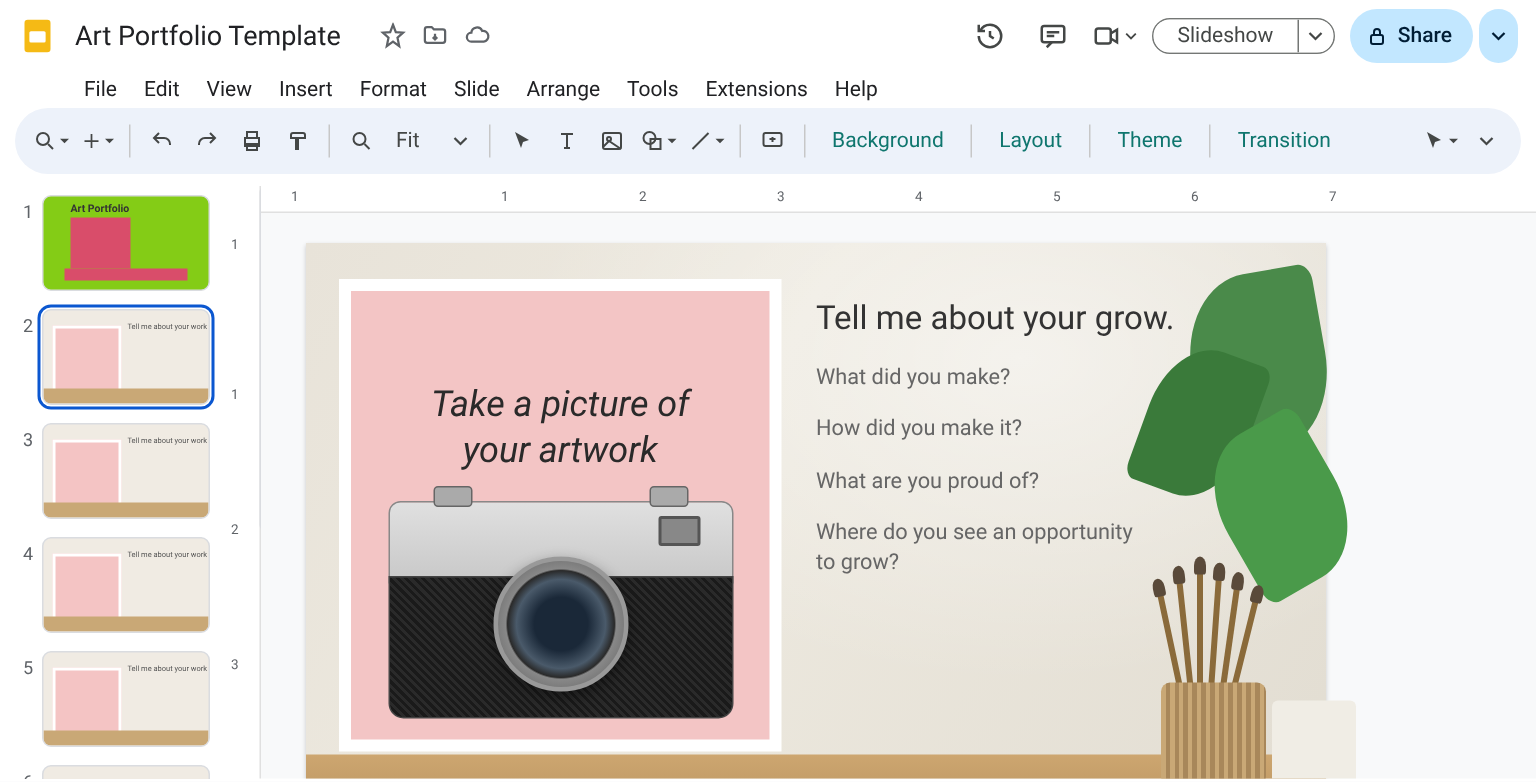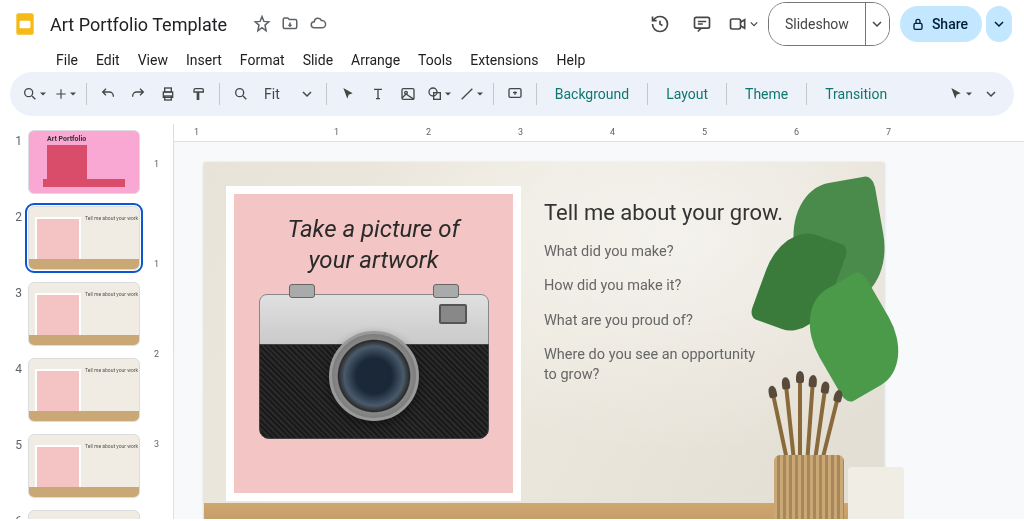--- a/index.html
+++ b/index.html
@@ -6,21 +6,21 @@
 body { width: 1024px; height: 521px; overflow: hidden; background: #fff; color: #202124; }
 
 .header { display: flex; align-items: center; padding: 6px 12px; height: 48px; }
 .logo { width: 26px; height: 32px; margin-right: 8px; display:flex; align-items:center; justify-content:center;}
 .title-area { display: flex; align-items: center; gap: 22px; }
 .doc-title { font-size: 18px; color: #202124; padding: 2px 4px; }
 .title-icons { display:flex; gap: 10px; color:#5f6368; }
 .title-icons svg { width: 18px; height:18px; }
 .header-right { margin-left: auto; display: flex; align-items: center; gap: 10px; }
 .header-right .iconbtn { width: 32px; height: 32px; display:flex; align-items:center; justify-content:center; color:#444746; border-radius: 50%; }
-.slideshow-group { display:flex; border: 1px solid #747775; border-radius: 18px; overflow:hidden; height: 44px; }
+.slideshow-group { display:flex; border: 1px solid #747775; border-radius: 18px; overflow:hidden; height: 24px; }
 .slideshow-btn { padding: 0 16px; display:flex; align-items:center; font-size: 14px; color:#444746; background:#fff; }
 .slideshow-drop { width: 24px; display:flex; align-items:center; justify-content:center; border-left:1px solid #747775; background:#fff; }
 .share-btn { background: #c2e7ff; border-radius: 18px; height:36px; padding: 0 14px 0 10px; display:flex; align-items:center; gap:6px; font-size:14px; font-weight:500; color:#001d35;}
 .share-drop { width: 26px; height:36px; background: #c2e7ff; border-radius: 18px; display:flex; align-items:center; justify-content:center; margin-left:-6px;}
 
 .menubar { display:flex; gap: 2px; padding: 0 8px 0 48px; font-size: 14px; color:#202124; }
 .menubar .menu-item { padding: 4px 8px; border-radius: 4px; }
 
 .toolbar { display:flex; align-items:center; padding: 4px 10px; height: 44px; background: #edf2fa; border-radius: 24px; margin: 0 10px 8px 10px; gap: 4px; }
 .tool { min-width: 26px; height: 28px; display:flex; align-items:center; justify-content:center; color:#444746; border-radius:4px; padding: 0 2px; position:relative; }
@@ -33,38 +33,38 @@
 
 .workspace { display:flex; height: calc(521px - 48px - 26px - 52px); }
 .thumb-panel { width: 150px; padding: 6px 4px 6px 8px; overflow-y:auto; border-right: none; }
 .thumb-row { display:flex; align-items:flex-start; margin-bottom: 12px; }
 .thumb-num { width: 14px; font-size: 12px; color:#5f6368; padding-top: 4px; text-align:right; margin-right:6px;}
 .thumb { width: 112px; height: 64px; border: 1px solid #dadce0; border-radius: 6px; background: #f0ebe3; position:relative; overflow:hidden; }
 .thumb.selected { outline: 2px solid #0b57d0; outline-offset: 1px; }
 .thumb .tp-pink { position:absolute; left:6px; top:10px; width: 46px; height:46px; background:#f4c4c4; border:2px solid #fff;}
 .thumb .tp-desk { position:absolute; bottom:0; left:0; right:0; height:10px; background:#c9a876;}
 .thumb .tp-text { position:absolute; left:56px; top:8px; font-size:5px; color:#555; line-height:1.4;}
-.thumb.first-slide { background:#f9a8d4; }
+.thumb.first-slide { background:#84cc16; }
 .thumb.first-slide .tp-title { position:absolute; top:4px; left:18px; font-size:7px; font-weight:bold; color:#333;}
 .thumb.first-slide .tp-pink2 { position:absolute; left:18px; top:14px; width:40px; height:34px; background:#d94d6a;}
 .thumb.first-slide .tp-bar { position:absolute; bottom:6px; left:14px; right:14px; height:8px; background:#d94d6a;}
 
 .canvas-area { flex:1; position:relative; background:#fff; display:flex; }
 .vruler { width: 24px; background:#fff; border-right: 1px solid #e0e0e0; position:relative; }
 .vscroll-track { position:absolute; right:-8px; top:0; width:8px; height:230px; background:#dadce0; border-radius:4px;}
 .hruler-wrap { flex:1; display:flex; flex-direction:column; }
 .hruler { height: 18px; background:#fff; border-bottom:1px solid #e0e0e0; position:relative; font-size:9px; color:#5f6368; }
 .hruler .tick { position:absolute; top:3px; }
 .slide-viewport { flex:1; background:#f8f9fa; padding: 20px 30px; overflow:hidden; position:relative;}
 .slide { width: 680px; height: 383px; background: linear-gradient(120deg, #e8e3d9 0%, #ede9df 40%, #e2ddd2 100%); box-shadow: 0 1px 3px rgba(0,0,0,0.2); position:relative;}
 .slide-shadow { position:absolute; left:0; top:0; right:0; bottom:0; background: radial-gradient(ellipse at 70% 20%, rgba(255,255,255,0.5), transparent 50%); pointer-events:none;}
 .desk-surface { position:absolute; bottom:0; left:0; right:0; height: 42px; background: linear-gradient(#cda670, #b8935f); }
 .pink-card { position:absolute; left: 22px; top: 24px; width: 295px; height: 315px; background:#fff; padding:8px;}
 .pink-inner { width:100%; height:100%; background: #f3c5c5; display:flex; flex-direction:column; align-items:center; padding-top: 20px; }
-.pink-title { font-family: Georgia, serif; font-size: 24px; color:#2a2a2a; text-align:center; line-height:1.3; font-style:italic; font-weight:400;}
+.pink-title { font-family: Georgia, serif; font-size: 24px; color:#2a2a2a; text-align:center; line-height:1.3; font-style:italic; font-weight:400;margin-top:40px;}
 .camera { margin-top: 18px; width: 230px; height: 145px; position:relative; }
 .cam-top { position:absolute; top:0; left:0; right:0; height:55px; background: linear-gradient(#e0e0e0, #c8c8c8); border-radius: 8px 8px 0 0; border: 1px solid #888;}
 .cam-body { position:absolute; bottom:0; left:0; right:0; height: 95px; background: #2a2a2a; background-image: repeating-linear-gradient(45deg, #1a1a1a 0 2px, #2a2a2a 2px 4px); border-radius: 0 0 10px 10px; border: 1px solid #444;}
 .cam-lens { position:absolute; left:50%; top:50%; transform:translate(-50%, -40%); width: 90px; height:90px; border-radius:50%; background: radial-gradient(circle, #1a2838 30%, #4a5a6a 50%, #2a2a2a 60%, #888 62%, #555 100%); border: 3px solid #999; box-shadow: 0 4px 10px rgba(0,0,0,0.4);}
 .cam-dial { position:absolute; top:-10px; left: 30px; width: 26px; height: 14px; background: #aaa; border-radius: 3px; border:1px solid #666;}
 .cam-dial2 { position:absolute; top:-10px; right: 30px; width: 26px; height: 14px; background: #aaa; border-radius: 3px; border:1px solid #666;}
 .cam-vf { position:absolute; top: 10px; right: 22px; width: 28px; height: 20px; background: #888; border: 2px solid #555; border-radius:2px;}
 .slide-heading { position:absolute; left: 340px; top: 38px; font-size: 22px; color:#333; }
 .slide-questions { position:absolute; left: 340px; top: 80px; font-size: 14.5px; color:#666; display:flex; flex-direction:column; gap: 14px; max-width: 220px; line-height:1.4;}
 .plant { position:absolute; right:-10px; top:-10px; width: 180px; height:260px; }

